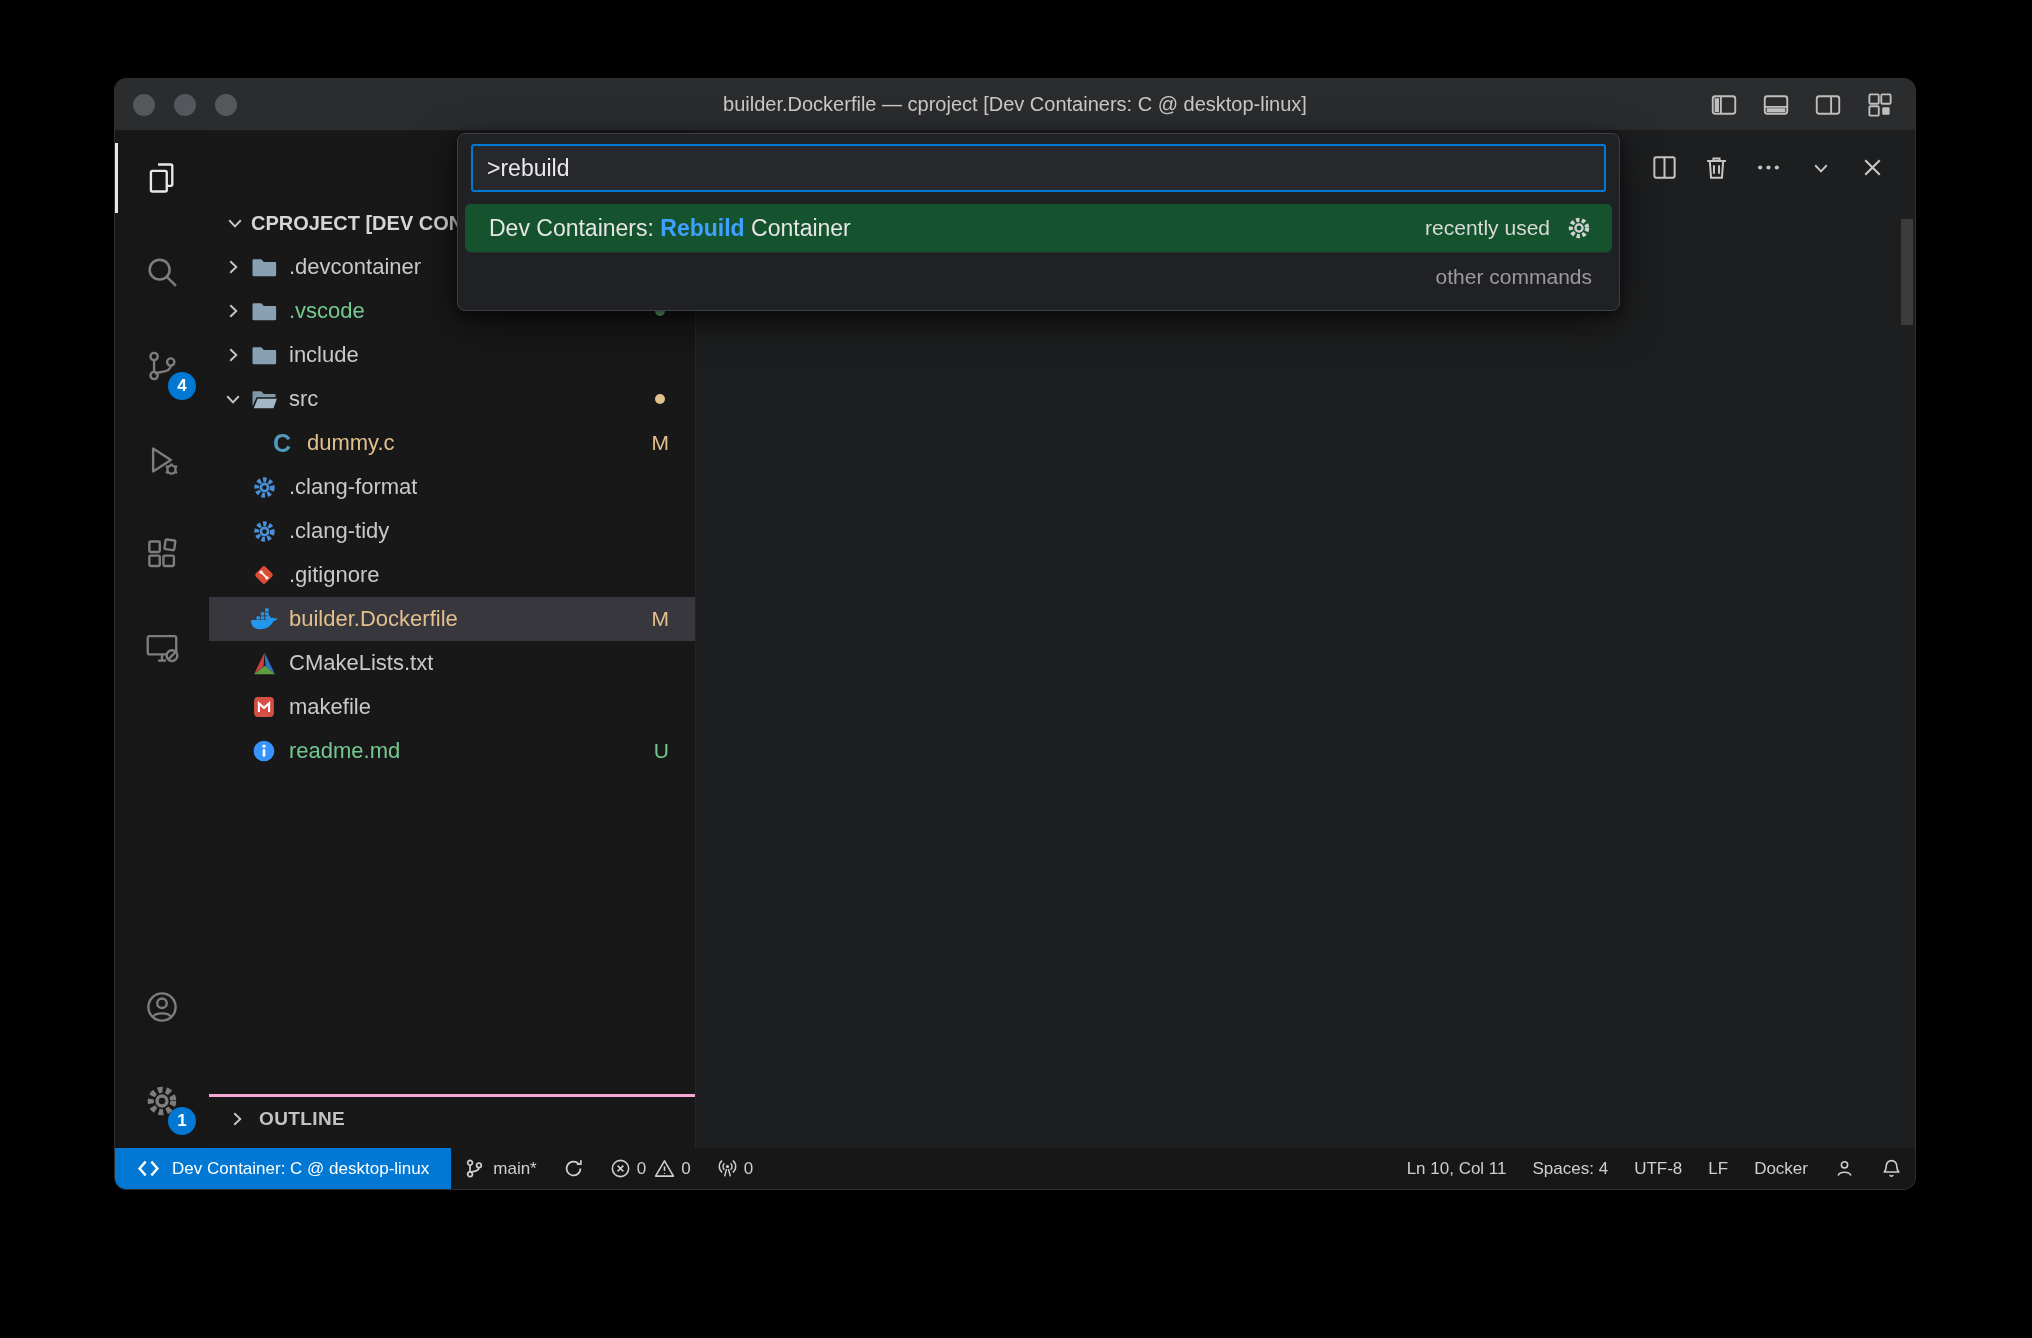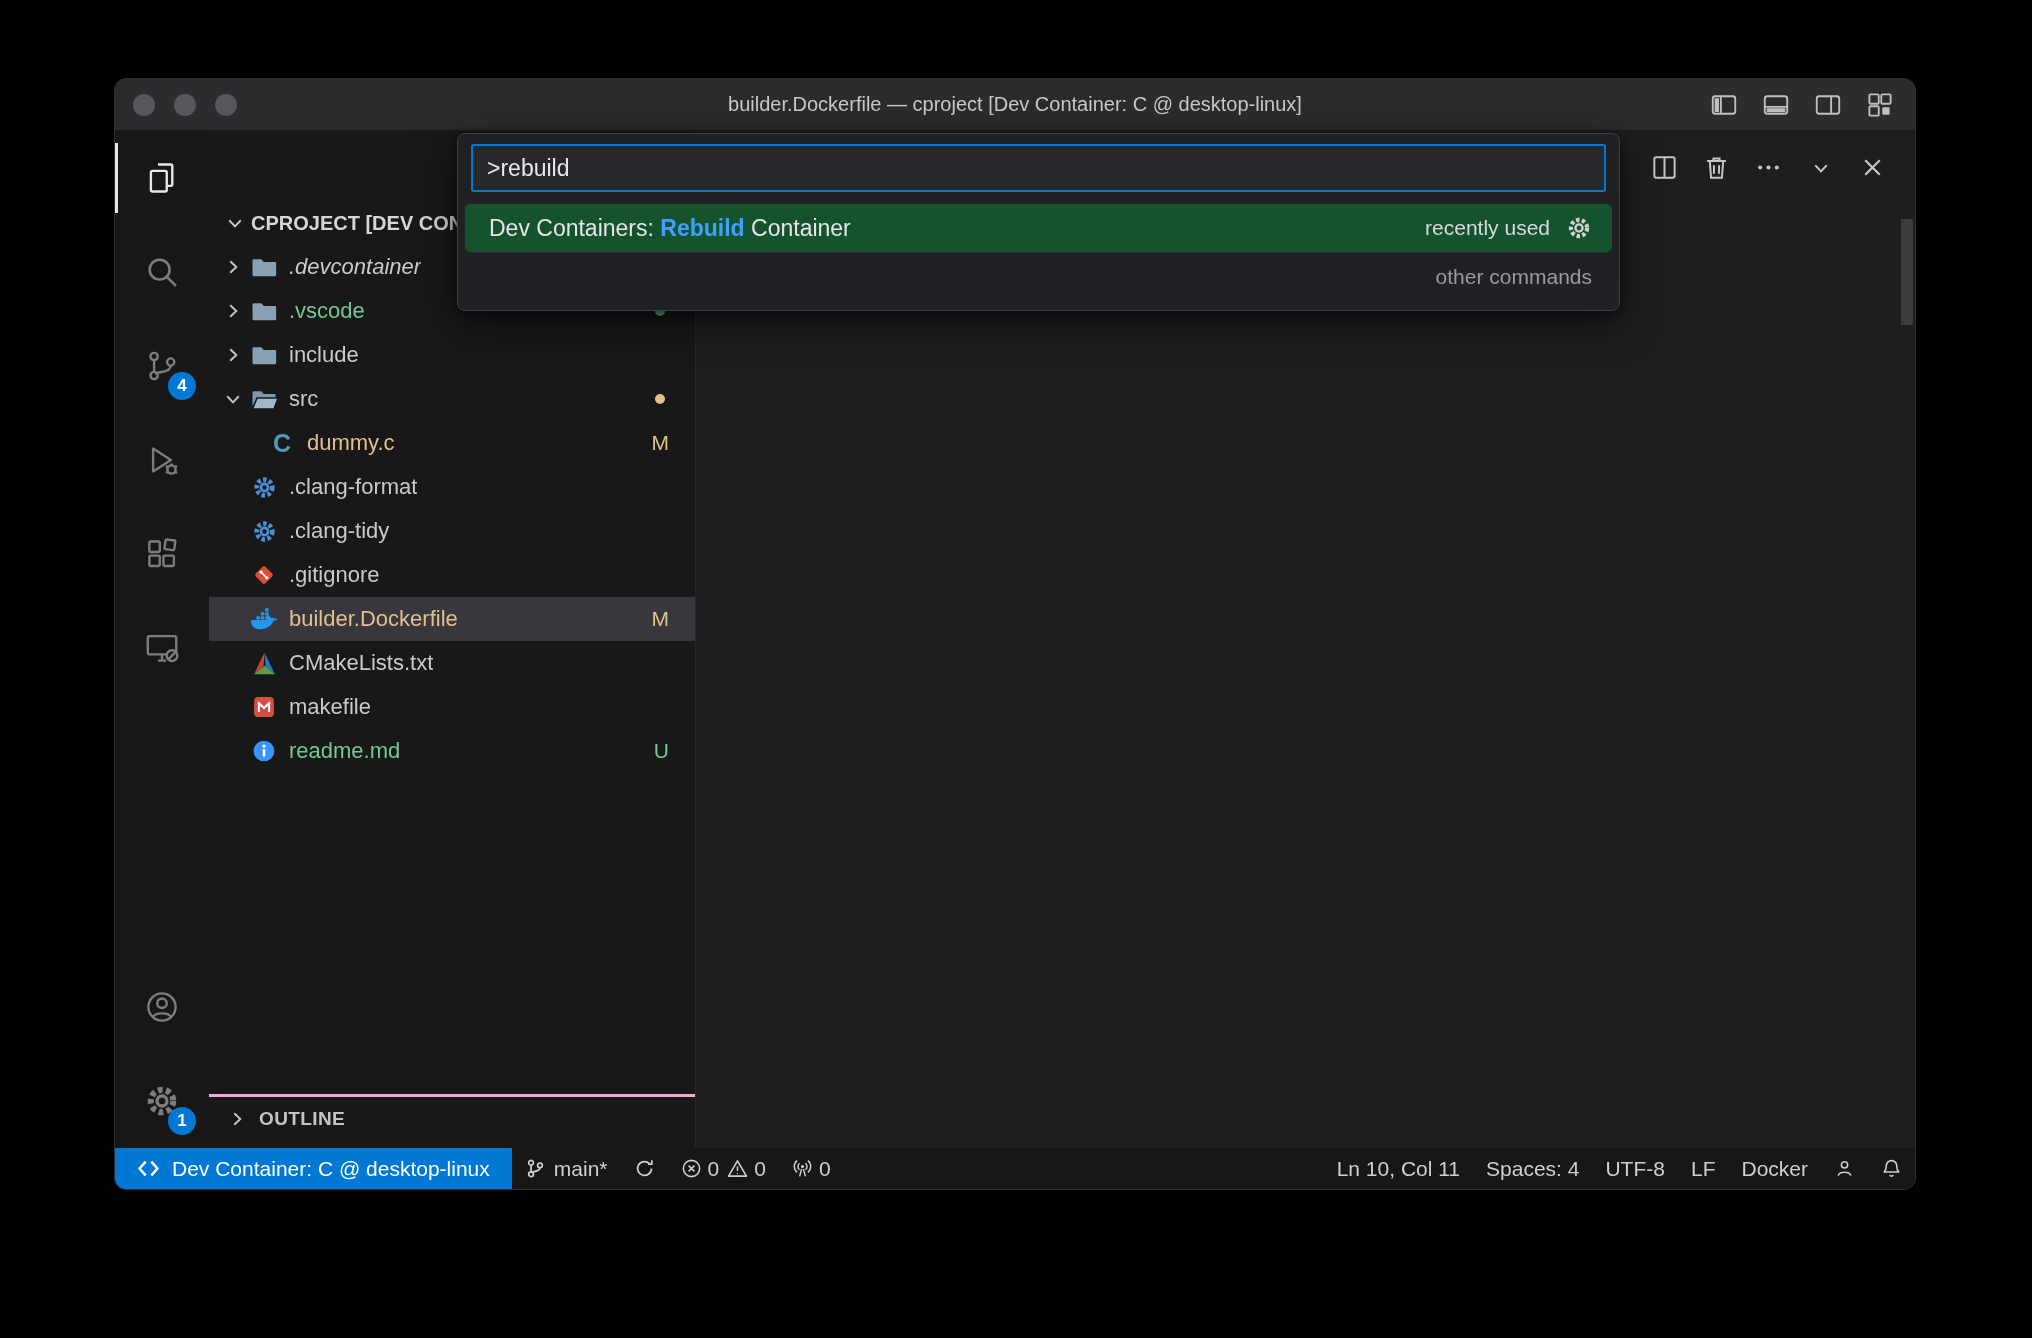--- a/index.html
+++ b/index.html
@@ -72,41 +72,41 @@
     font-size:23px; color:#e6e6e6; border-radius:5px; cursor:pointer; }
   .palette-row.selected { background:#14532d; }
   .palette-row + .palette-row { border-top:1px solid rgba(255,255,255,.05); }
   .hl { color:var(--hl); font-weight:700; }
   .pmeta { margin-left:auto; font-size:21px; color:#9b9b9b; }
   .palette-row.selected .pmeta { color:#d9d9d9; }
   .pgear { margin-left:16px; color:#d2d2d2; display:flex; align-items:center; }
 
   
   .statusbar { position:absolute; left:0; right:0; bottom:0; height:41px; background:#171717;
-    display:flex; align-items:stretch; font-size:21px; color:#cfcfcf; }
+    display:flex; align-items:stretch; font-size:17px; color:#cfcfcf; }
   .sb-remote { display:flex; align-items:center; gap:12px; padding:0 22px; background:var(--accent);
     color:#fff; cursor:pointer; }
   .sb-left, .sb-right { display:flex; align-items:stretch; }
   .sb-right { margin-left:auto; }
   .sb-item { display:flex; align-items:center; gap:8px; padding:0 13px; cursor:pointer; }
   .sb-item .num { margin-left:-2px; }
   .sbicon { display:flex; align-items:center; }
 </style>
 </head>
 <body>
 
 <div class="window">
 
   <div class="titlebar">
     <div class="traffic">
       <span class="light"></span>
       <span class="light"></span>
       <span class="light"></span>
     </div>
-    <div class="wtitle">builder.Dockerfile — cproject [Dev Container: C @ desktop-linux]</div>
+    <div class="wtitle">builder.Dockerfile — cproject [Dev Containers: C @ desktop-linux]</div>
     <div class="layout-icons">
         <span>
           <svg viewBox="0 0 24 24" width="30" height="30" fill="none" stroke="currentColor" stroke-width="1.5">
             <rect x="3" y="5" width="18" height="14" rx="2"></rect>
             <path d="M9.5 5v14"></path>
             <path d="M4.5 6.5h3.5v11H4.5z" fill="currentColor" stroke="none"></path>
           </svg>
         </span>
         <span>
           <svg viewBox="0 0 24 24" width="30" height="30" fill="none" stroke="currentColor" stroke-width="1.5">
@@ -218,21 +218,21 @@
     <div class="tree">
       <div class="section-row">
         <span class="twisty">
             <svg viewBox="0 0 16 16" width="22" height="22" fill="none" stroke="currentColor" stroke-width="1.4">
               <path d="M3.8 6l4.2 4.4L12.2 6"></path>
             </svg>
           </span>
         <span>CPROJECT [DEV CONTAINER: C @ DESKTOP-LINUX]</span>
       </div>
       <div>
-          <div class="tree-row" style="padding-left: 10px; font-style: italic;">
+          <div class="tree-row" style="padding-left: 10px;">
             <span class="twisty">
               <svg viewBox="0 0 16 16" width="22" height="22" fill="none" stroke="currentColor" stroke-width="1.4">
                 <path d="M6 3.8l4.4 4.2L6 12.2"></path>
               </svg>
             </span>
             <span class="ficon">
               <svg viewBox="0 0 16 16" width="27" height="27">
                 <path d="M1.6 3.1h4.5l1.5 1.6h6.6c.4 0 .7.3.7.7v7.1c0 .4-.3.7-.7.7H1.6c-.4 0-.7-.3-.7-.7V3.8c0-.4.3-.7.7-.7z" fill="#87a0b2"></path>
               </svg>
             </span>

